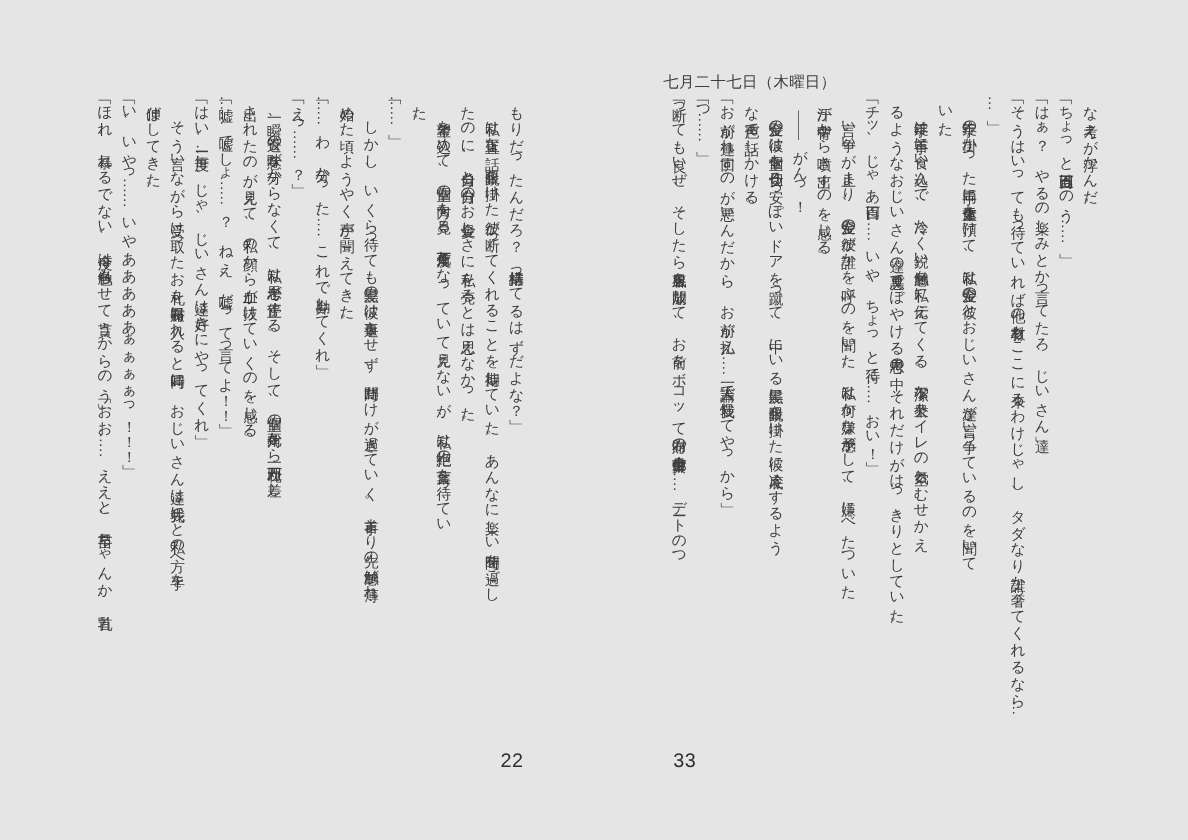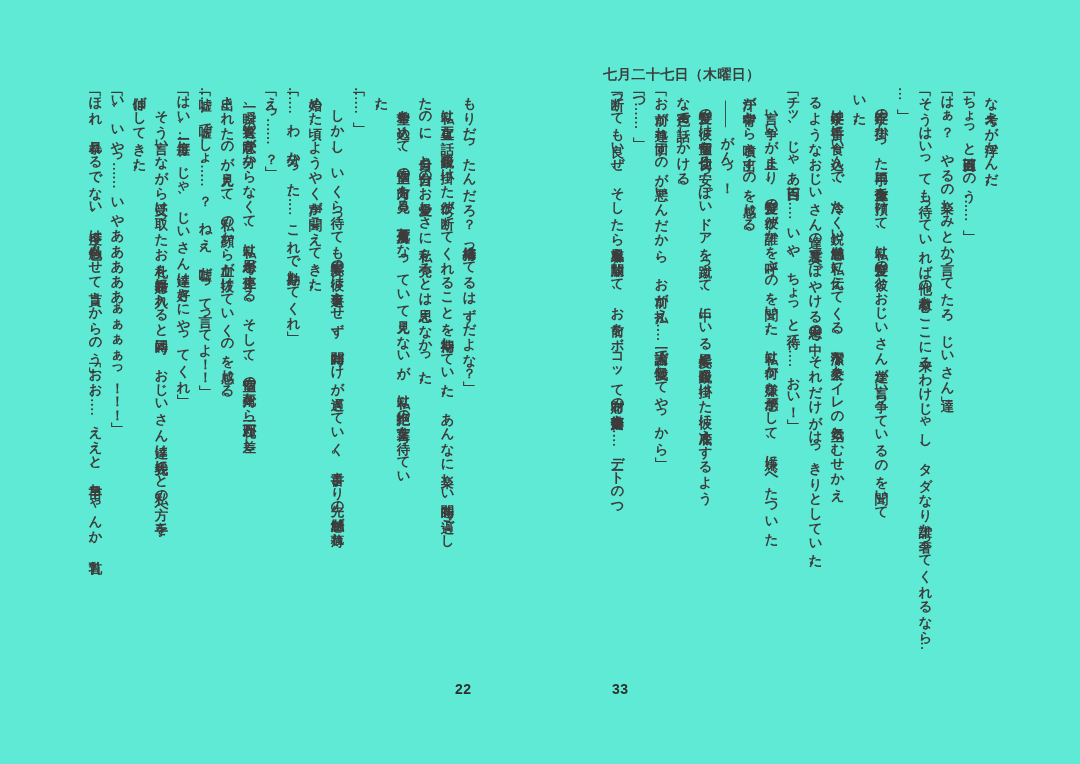--- a/index.html
+++ b/index.html
@@ -10,22 +10,21 @@
   body {
     width: 1080px;
     height: 764px;
     position: relative;
     overflow: hidden;
     font-family: "Liberation Serif", "DejaVu Serif", serif;
   }
   .spread {
     position: absolute;
     inset: 0;
-    background: #5eead4;
-    font-weight: bold;
+    background: #e5e5e5;
   }
   .date-header {
     position: absolute;
     left: 603px;
     top: 66px;
     font-size: 14px;
     letter-spacing: 0.3px;
     color: #3d3d3d;
     white-space: nowrap;
   }
@@ -43,21 +42,21 @@
     white-space: nowrap;
   }
   .vtext-right { left: 606px; }
   .vtext-left  { left: 84px;  }
   .tline {
     
   }
   .page-number {
     position: absolute;
     top: 681px;
-    font-size: 14px;
+    font-size: 18px;
     color: #2f2f2f;
     font-family: "Liberation Sans", "DejaVu Sans", sans-serif;
     letter-spacing: 0.5px;
   }
   .pn-right { left: 612px; }
   .pn-left  { left: 455px; }
 </style>
 </head>
 <body>
 

